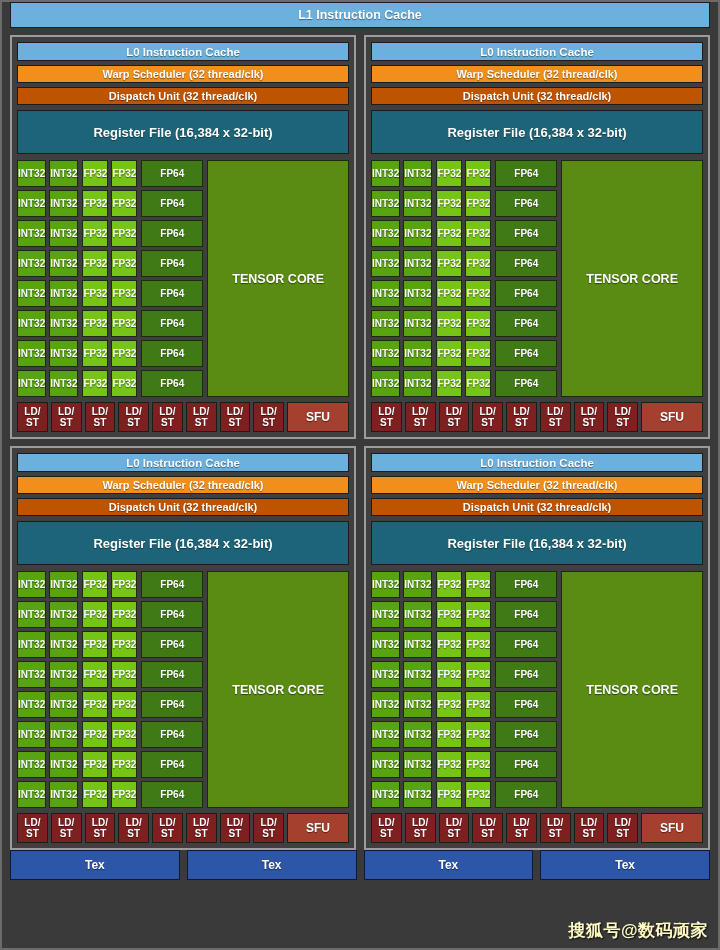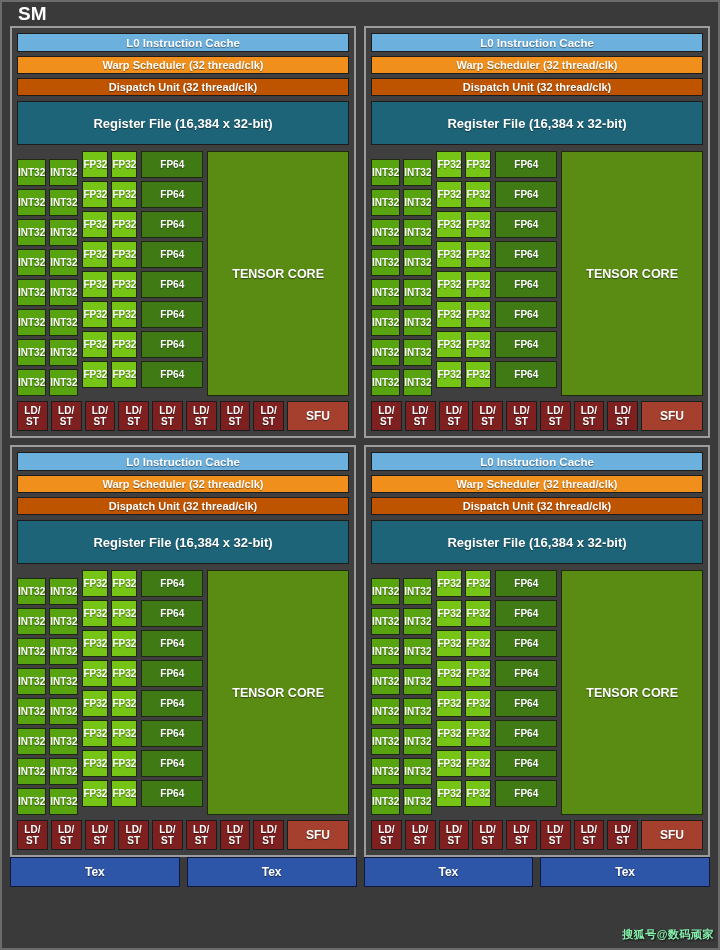--- a/index.html
+++ b/index.html
@@ -78,21 +78,21 @@
   }
   .core-area{
     display:flex;
     gap:4px;
   }
   .core-col{
     display:flex;
     flex-direction:column;
     gap:3px;
   }
-  .col-int{flex:0 0 38px;margin-top:8px;}
+  .col-int{flex:0 0 38px;}
   .col-fp32{flex:0 0 36px;}
   .col-fp64{flex:0 0 62px;}
   .core-cell{
     box-sizing:border-box;
     height:27px;
     display:flex;align-items:center;justify-content:center;
     color:#ffffff;
     font-size:10px;
     font-weight:bold;
     border:1px solid #1d2a0d;
@@ -161,37 +161,37 @@
     background:#2d55a8;
     border:1px solid #12173a;
     color:#ffffff;
     font-size:12px;
     font-weight:bold;
     display:flex;align-items:center;justify-content:center;
     text-shadow:0 1px 1px rgba(0,0,0,.5);
   }
   .watermark{
     position:absolute;
-    right:4px;bottom:6px;
-    color:#86efac;
-    font-size:11px;
+    right:10px;bottom:6px;
+    color:#fef9c3;
+    font-size:17px;
     font-weight:bold;
     letter-spacing:0.5px;
     text-shadow:1px 1px 2px rgba(0,0,0,.85);
     pointer-events:none;
     white-space:nowrap;
   }
 </style>
 </head>
 <body>
 
 <div id="sm-root">
 
-  <div class="sm-title">SM</div>
 
+  <div class="bar l1-icache">L1 Instruction Cache</div>
 
   <div class="quad-grid" id="quad-grid">
       <div class="quad">
         <div class="bar l0-icache">L0 Instruction Cache</div>
         <div class="bar warp-sched">Warp Scheduler (32 thread/clk)</div>
         <div class="bar dispatch">Dispatch Unit (32 thread/clk)</div>
         <div class="bar regfile">Register File (16,384 x 32-bit)</div>
         <div class="core-area">
           <div class="core-col col-int">
             <div style="display: flex; gap: 3px;">

